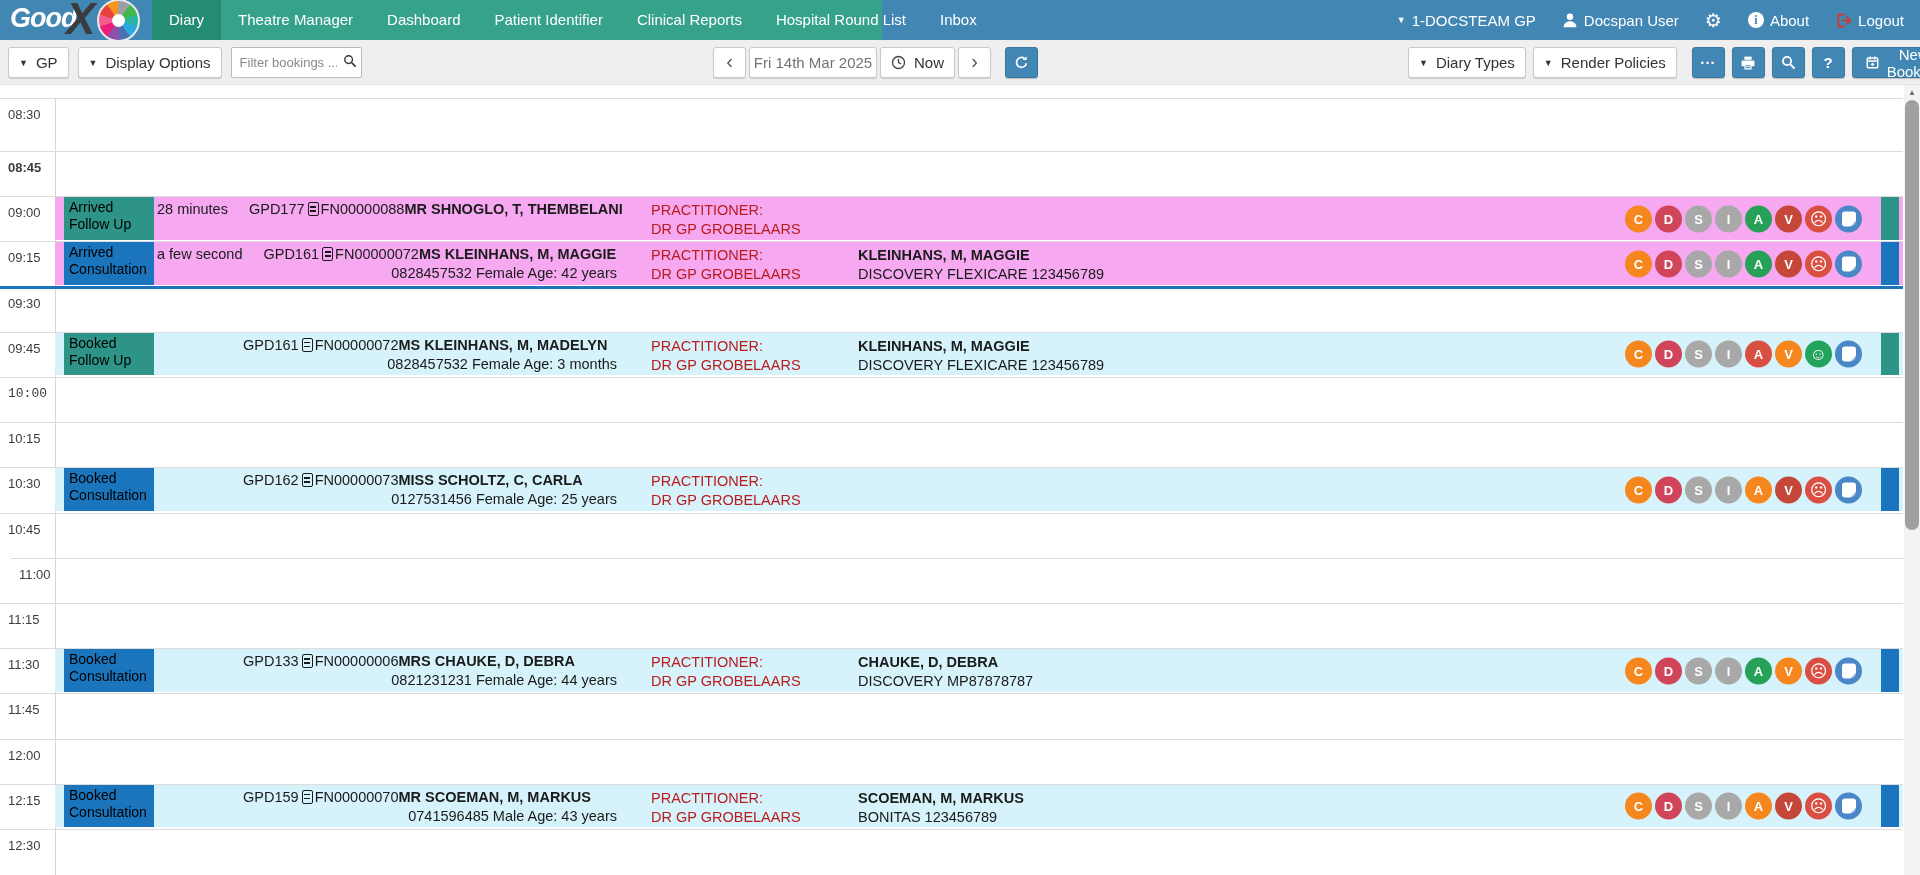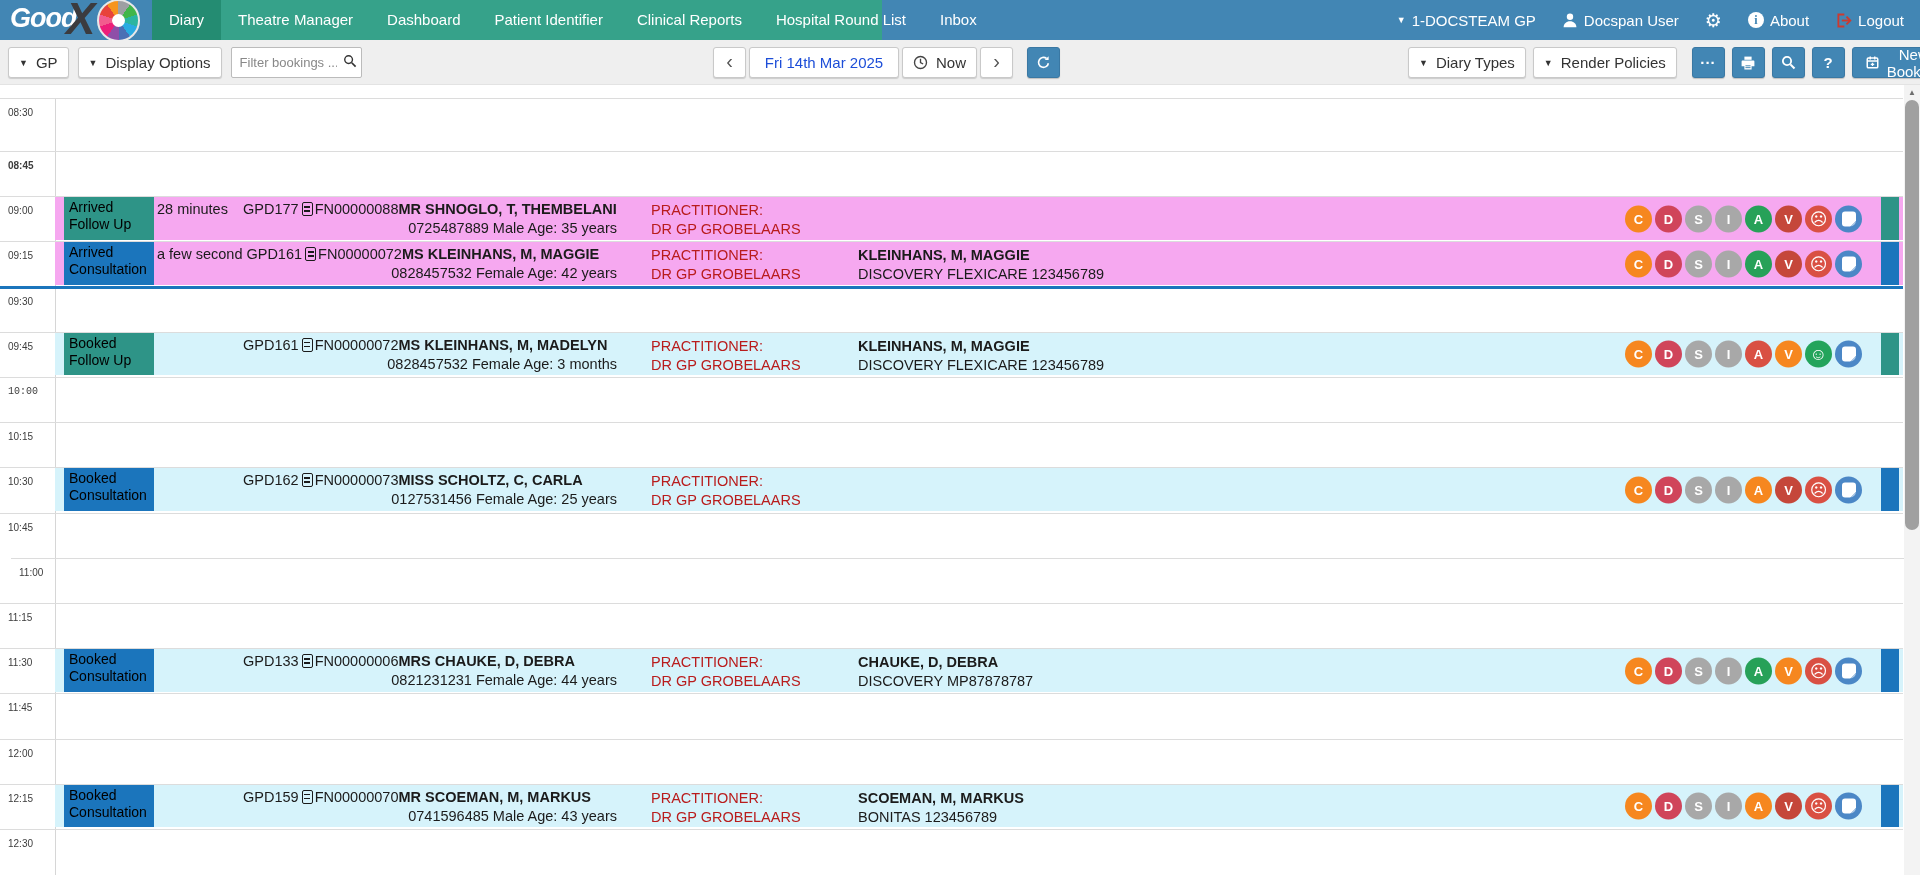--- a/index.html
+++ b/index.html
@@ -31,37 +31,37 @@
   .btn-blue { background:#4286b4; border:1px solid #3a78a3; color:#fff; border-radius:3px; height:31px; min-width:33px;
     display:inline-flex; align-items:center; justify-content:center; gap:7px; font-size:15px; box-shadow:0 1px 1px rgba(0,0,0,.2); cursor:pointer; }
   .tb-left { position:absolute; left:8px; top:7px; display:flex; gap:9px; }
   .tb-center { position:absolute; left:713px; top:7px; display:flex; gap:3px; align-items:center; }
   .tb-right { position:absolute; left:1408px; top:7px; display:flex; gap:7px; align-items:center; }
   .filter-wrap { position:relative; }
   .filter-input { height:31px; width:131px; border:1px solid #bbb; border-radius:2px; padding:0 24px 0 8px; font-size:13px; color:#333; font-family:"Liberation Sans", sans-serif; }
   .filter-input::placeholder { color:#888; }
   .filter-icon { position:absolute; right:5px; top:7px; }
   .chev { font-size:20px; color:#555; line-height:1; position:relative; top:-2px; }
-  .date-box { background:#fff; border:1px solid #c9c9c9; border-radius:3px; height:31px; width:150px;
-    display:flex; align-items:center; justify-content:center; font-size:15px; color:#1d4ed8; box-shadow:0 1px 1px rgba(0,0,0,.15); cursor:pointer; }
+  .date-box { background:#fff; border:1px solid #c9c9c9; border-radius:3px; height:31px; width:128px;
+    display:flex; align-items:center; justify-content:center; font-size:15px; color:#737373; box-shadow:0 1px 1px rgba(0,0,0,.15); cursor:pointer; }
   .gap8 { width:8px; }
   .more-dots { font-weight:bold; letter-spacing:1px; position:relative; top:-4px; font-size:15px; }
   .qmark { font-weight:bold; font-size:15px; }
 
   
   .diary { position:absolute; top:85px; left:0; width:1904px; height:790px; background:#fff; }
   .timecol-line { position:absolute; left:55px; top:13px; bottom:0; width:1px; background:#d6d6d6; }
   .slot { position:absolute; left:0; width:1903px; border-top:1px solid #dcdcdc; }
-  .slot-label { position:absolute; left:8px; top:8px; font-size:10px; color:#3c3c3c; }
+  .slot-label { position:absolute; left:8px; top:8px; font-size:13px; color:#3c3c3c; }
   .nowline { position:absolute; left:0; width:1903px; height:3px; background:#1b75bc; z-index:6; }
 
   .booking { position:absolute; left:55px; width:1848px; z-index:3; cursor:pointer; }
   .b-status { position:absolute; left:9px; top:0; bottom:0; width:90px; padding:2px 5px; font-size:14px; line-height:1.22; color:#000; }
   .b-line1 { position:absolute; left:102px; top:4px; display:flex; align-items:center; font-size:14.5px; color:#1b1b1b; white-space:nowrap; }
-  .b-elapsed { min-width:86px; padding-right:4px; }
+  .b-elapsed { min-width:86px; padding-right:21px; }
   .b-name { font-weight:bold; }
   .b-line2 { position:absolute; left:102px; top:23px; width:460px; text-align:right; font-size:14.5px; color:#1b1b1b; white-space:nowrap; }
   .b-pract { position:absolute; left:596px; top:4px; font-size:14.5px; line-height:19px; color:#b91c1c; white-space:nowrap; }
   .b-acct { position:absolute; left:803px; top:4px; font-size:14.5px; line-height:19px; color:#1b1b1b; white-space:nowrap; }
   .b-acct .l1 { font-weight:bold; }
   .b-strip { position:absolute; right:4px; top:0; bottom:0; width:18px; }
   .b-icons { position:absolute; right:41px; top:50%; transform:translateY(-50%); display:flex; gap:3px; z-index:4; }
   .circle { width:27px; height:27px; border-radius:50%; color:#fff; font-weight:bold; font-size:13px;
     display:flex; align-items:center; justify-content:center; cursor:pointer; }
   .circle .face { font-weight:normal; font-size:17px; line-height:1; }
@@ -282,21 +282,20 @@
         <div>Arrived</div>
         <div>Follow Up</div>
       </div>
       <div class="b-line1">
         <span class="b-elapsed">28 minutes</span>
         <span>GPD177</span>
         <span class="ficon"></span>
         <span>FN00000088</span>
         <span class="b-name">MR SHNOGLO, T, THEMBELANI</span>
       </div>
-      <div class="b-line2">0725487889 Male Age: 35 years</div>
       <div class="b-pract">
         <div>PRACTITIONER:</div>
         <div>DR GP GROBELAARS</div>
       </div>
       <div class="b-icons">
         <span class="circle" style="background: rgb(246, 135, 31);">C</span>
         <span class="circle" style="background: rgb(208, 69, 90);">D</span>
         <span class="circle" style="background: rgb(168, 168, 168);">S</span>
         <span class="circle" style="background: rgb(168, 168, 168);">I</span>
         <span class="circle" style="background: rgb(39, 161, 88);">A</span>

